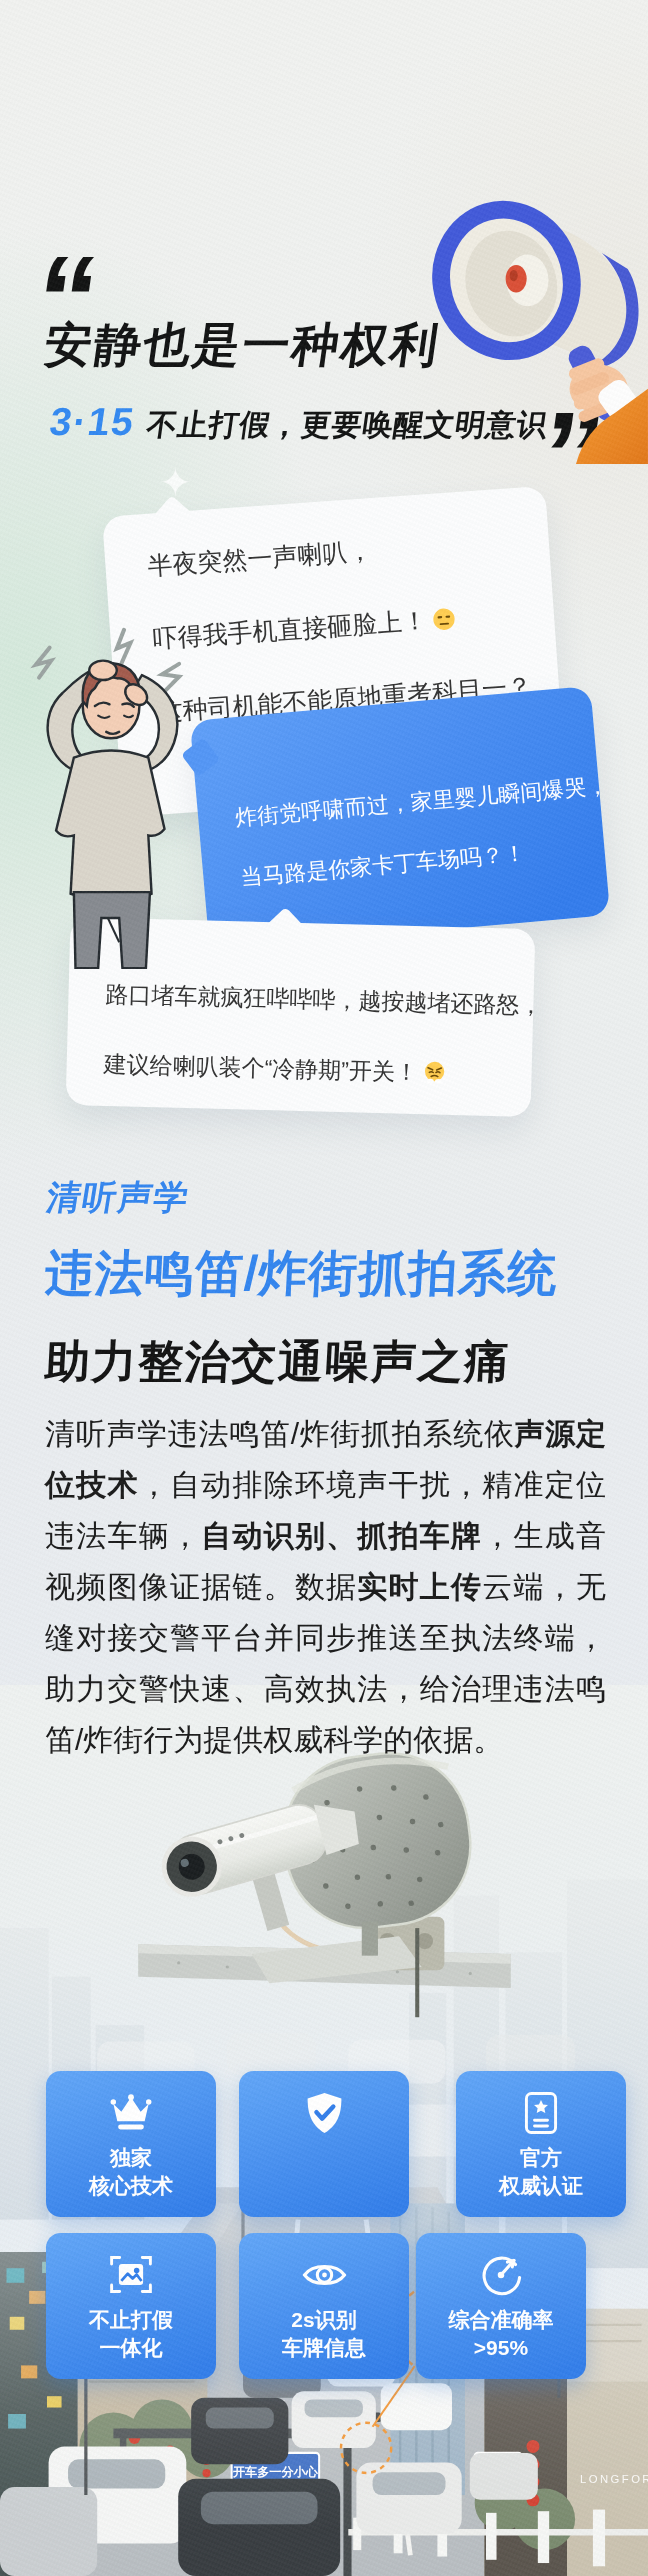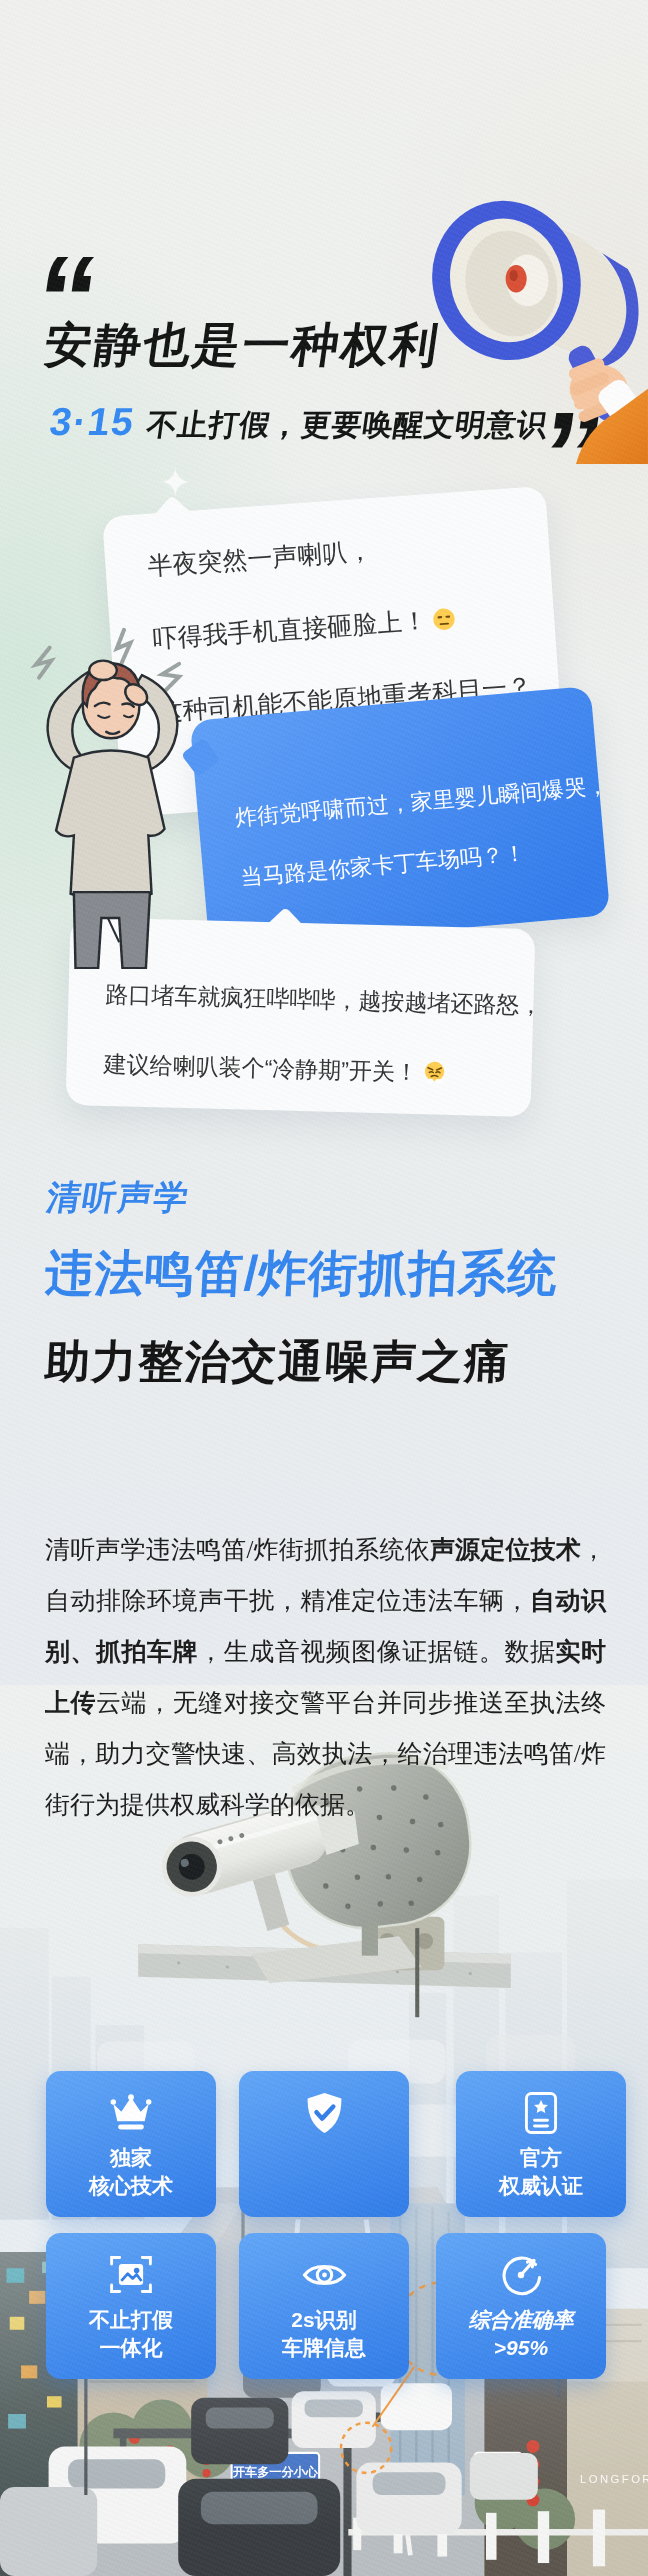--- a/index.html
+++ b/index.html
@@ -43,22 +43,22 @@
     padding:41px 0 0 37px;box-sizing:border-box;font-size:23px;}
   #bubble3 .bubble-line{line-height:70px;}
   .emoji{display:inline-block;width:24px;height:24px;vertical-align:-4px;margin-left:4.9px;}
   .emoji svg{width:24px;height:24px;}
   .person{left:4px;top:625px;z-index:6;}
 
   
   .brand{left:47px;top:1175px;font-size:34px;font-weight:900;letter-spacing:1.6px;transform:skewX(-9deg);z-index:5;}
   .big-title-blue{left:45px;top:1241px;font-size:49px;font-weight:900;letter-spacing:0.8px;transform:skewX(-3deg);z-index:5;white-space:nowrap;}
   .big-title-black{left:45px;top:1332px;font-size:45px;font-weight:900;color:#0d0d0d;letter-spacing:1.6px;transform:skewX(-3deg);z-index:5;white-space:nowrap;}
-  .paragraph{left:45px;top:1524px;width:561px;font-size:25px;line-height:51px;color:#151515;
-    text-align:justify;z-index:5;font-family:Liberation Serif, serif;}
+  .paragraph{left:45px;top:1408px;width:561px;font-size:30px;line-height:51px;color:#151515;
+    text-align:justify;z-index:5;}
   .paragraph b{font-weight:800;}
 
   
   .photo{left:0;top:1685px;width:648px;height:891px;z-index:1;}
   .photo svg{position:absolute;left:0;top:0;}
   .wash{position:absolute;inset:0;
     background:linear-gradient(180deg,
       rgba(238,241,240,1) 0%, rgba(238,241,240,.95) 10%,
       rgba(238,241,240,.84) 26%, rgba(234,239,243,.62) 48%,
       rgba(236,241,246,.34) 66%, rgba(255,255,255,.10) 82%, rgba(255,255,255,0) 95%);}
@@ -67,21 +67,21 @@
   .callout{left:0;top:2260px;z-index:3;}
 
   
   .card{width:170px;height:146px;border-radius:14.6px;z-index:4;display:flex;flex-direction:column;align-items:center;
     background:linear-gradient(160deg,#5EA4F7 0%,#2E7BE9 92%);
     box-shadow:0 8px 19.4px rgba(40,110,210,.28);}
   .card .cicon{margin-top:19.4px;height:45px;display:flex;align-items:center;}
   .card .clabel{flex:1;display:flex;align-items:center;text-align:center;color:#fff;
     font-size:21px;font-weight:700;line-height:1.35;white-space:pre-line;padding-bottom:8px;}
   #card0{left:46px;top:2071px;}  #card1{left:239px;top:2071px;}  #card2{left:456px;top:2071px;}
-  #card3{left:46px;top:2233px;}  #card4{left:239px;top:2233px;justify-content:center;}  #card5{left:436px;top:2233px;font-style:italic;}
+  #card3{left:46px;top:2233px;}  #card4{left:239px;top:2233px;justify-content:center;}  #card5{left:416px;top:2233px;}
 </style>
 </head>
 <body>
 
 <div class="page">
 
   <div class="abs quote" style="left:36px;top:256px;">“</div>
   <div class="abs quote" style="left:541px;top:412px;">”</div>
   <div class="abs hero-title">安静也是一种权利</div>
   <div class="abs hero-sub">

